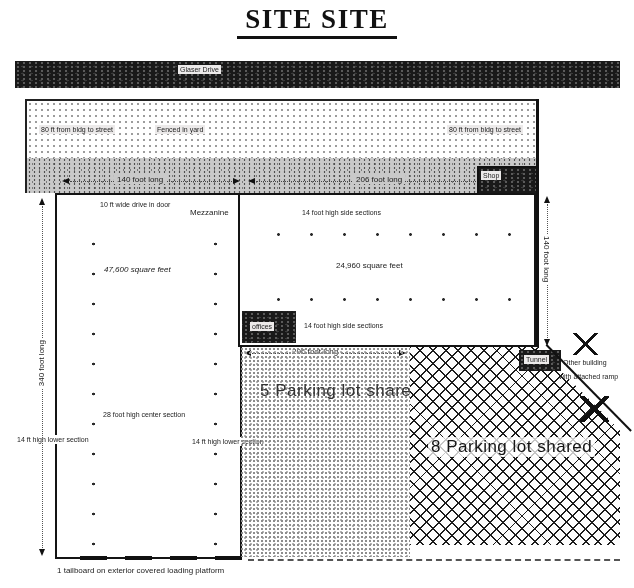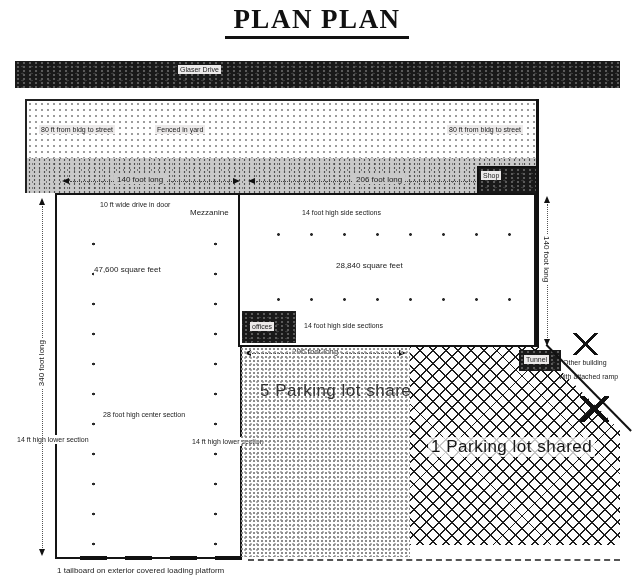--- a/index.html
+++ b/index.html
@@ -45,21 +45,21 @@
   .wall{background:#111;}
   .bld{border:2.5px solid #141414;background:#fff;}
   .vtext{writing-mode:vertical-rl;white-space:nowrap;font-size:8px;background:#fff;padding:2px 0;color:#1a1a1a;}
 </style>
 </head>
 <body>
 
 <div id="plan">
 
   <div class="abs" id="title-wrap">
-    <span id="title-text">PLAN PLAN</span>
+    <span id="title-text">SITE SITE</span>
   </div>
 
   <div class="abs noise-dark" style="left:15px;top:61px;width:605px;height:27px;">
     <span class="abs lbl-sm chip" style="left:163px;top:4px;">Glaser Drive</span>
   </div>
 
   <div class="abs noise-light" style="left:25px;top:99px;width:510px;height:57px;border:2px solid #222;">
     <span class="abs lbl-sm chip" style="left:12px;top:24px;">80 ft from bldg to street</span>
     <span class="abs lbl-sm chip" style="left:128px;top:24px;">Fenced in yard</span>
     <span class="abs lbl-sm chip" style="right:14px;top:24px;">80 ft from bldg to street</span>
@@ -85,42 +85,42 @@
 
   <div class="abs noise-dark" style="left:477px;top:166px;width:57px;height:25px;border:2px solid #111;">
     <span class="abs lbl-sm chip" style="left:2px;top:3px;">Shop</span>
   </div>
 
   <div class="abs bld" style="left:55px;top:193px;width:183px;height:362px;">
     <span class="abs lbl-sm" style="left:43px;top:5px;">10 ft wide drive in door</span>
     <span class="abs lbl" style="left:133px;top:13px;">Mezzanine</span>
     <div class="abs vdots" style="left:35px;top:34px;height:318px;"></div>
     <div class="abs vdots" style="left:157px;top:34px;height:318px;"></div>
-    <span class="abs lbl" style="left:37px;top:70px;background:#fff;">47,600 square feet</span>
+    <span class="abs lbl" style="left:47px;top:70px;background:#fff;font-style:italic;">47,600 square feet</span>
     <span class="abs lbl-sm" style="left:46px;top:215px;background:#fff;">28 foot high center section</span>
     <span class="abs lbl-sm" style="left:135px;top:242px;background:#fff;">14 ft high lower section</span>
   </div>
 
   <span class="abs lbl-sm" style="left:16px;top:435px;background:#fff;padding:0 1px;">14 ft high lower section</span>
 
   <div class="abs dashes" style="left:80px;top:556px;width:168px;"></div>
   <span class="abs lbl" style="left:57px;top:566px;">1 tailboard on exterior covered loading platform</span>
 
   <div class="abs" style="left:38px;top:198px;width:10px;height:358px;">
     <div class="abs" style="left:4px;top:8px;bottom:8px;border-left:1px dotted #555;"></div>
     <div class="abs arr arr-up" style="left:1px;top:0;"></div>
     <div class="abs arr arr-down" style="left:1px;bottom:0;"></div>
     <span class="abs vtext" style="left:-1px;top:140px;transform:rotate(180deg);">340 foot long</span>
   </div>
 
   <div class="abs bld" style="left:238px;top:193px;width:294px;height:150px;">
     <span class="abs lbl-sm" style="left:62px;top:13px;">14 foot high side sections</span>
     <div class="abs hdots" style="left:22px;top:38px;width:258px;"></div>
     <div class="abs hdots" style="left:22px;top:103px;width:258px;"></div>
-    <span class="abs lbl" style="left:96px;top:66px;background:#fff;">28,840 square feet</span>
+    <span class="abs lbl" style="left:96px;top:66px;background:#fff;">24,960 square feet</span>
     <div class="abs noise-dark" style="left:2px;top:116px;width:52px;height:30px;border:1.5px dashed #222;">
       <span class="abs lbl-sm chip" style="left:7px;top:10px;">offices</span>
     </div>
     <span class="abs lbl-sm" style="left:64px;top:126px;background:#fff;">14 foot high side sections</span>
   </div>
 
   <div class="abs" style="left:543px;top:196px;width:10px;height:150px;">
     <div class="abs" style="left:4px;top:8px;bottom:8px;border-left:1px dotted #555;"></div>
     <div class="abs arr arr-up" style="left:1px;top:0;"></div>
     <div class="abs arr arr-down" style="left:1px;bottom:0;"></div>
@@ -132,21 +132,21 @@
     <div class="abs arr arr-left" style="left:0;top:2px;"></div>
     <div class="abs arr arr-right" style="right:0;top:2px;"></div>
     <span class="dimchip" style="left:45px;background:#fff;">206 foot long</span>
   </div>
 
   <div class="abs stipple" style="left:240px;top:347px;width:170px;height:210px;"></div>
   <span class="abs bigtext" style="left:260px;top:381px;">5 Parking lot shared</span>
 
   <div class="abs xhatch" style="left:410px;top:347px;width:210px;height:198px;
        clip-path:polygon(0 0,60.5% 0,100% 42%,100% 100%,0 100%);"></div>
-  <span class="abs bigtext" style="left:428px;top:437px;color:#141414;background:rgba(255,255,255,.75);padding:0 3px;">1 Parking lot shared</span>
+  <span class="abs bigtext" style="left:428px;top:437px;color:#141414;background:rgba(255,255,255,.75);padding:0 3px;">8 Parking lot shared</span>
 
   <div class="abs noise-dark" style="left:519px;top:350px;width:42px;height:21px;">
     <span class="abs lbl-sm chip" style="left:5px;top:5px;">Tunnel</span>
   </div>
 
   <div class="abs" style="left:547px;top:344px;width:121px;height:2px;background:#111;transform:rotate(45.5deg);transform-origin:left top;"></div>
   <div class="abs xmark" style="left:573px;top:333px;width:25px;height:22px;"></div>
   <div class="abs xmark" style="left:580px;top:396px;width:29px;height:26px;"></div>
   <span class="abs lbl-sm" style="left:563px;top:358px;">Other building</span>
   <span class="abs lbl-sm" style="left:559px;top:372px;">with attached ramp</span>

